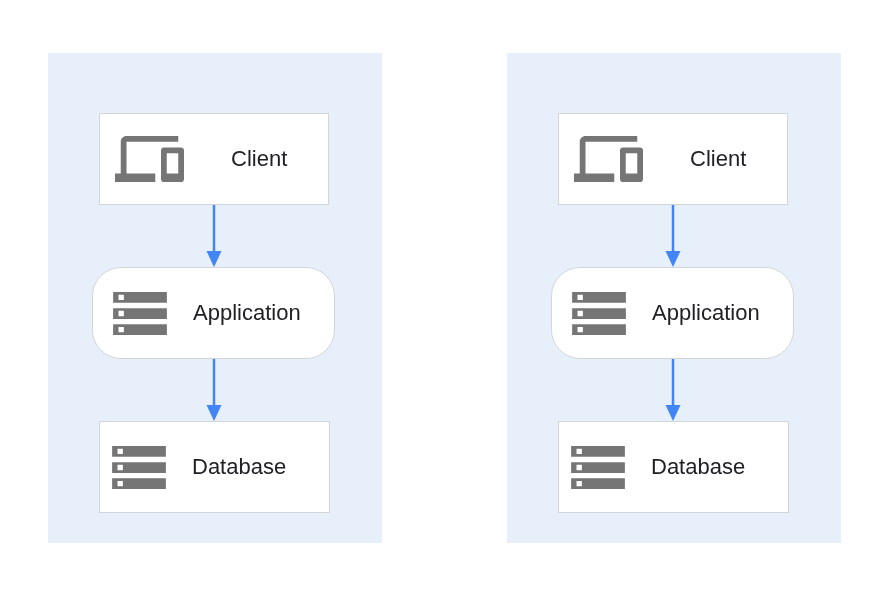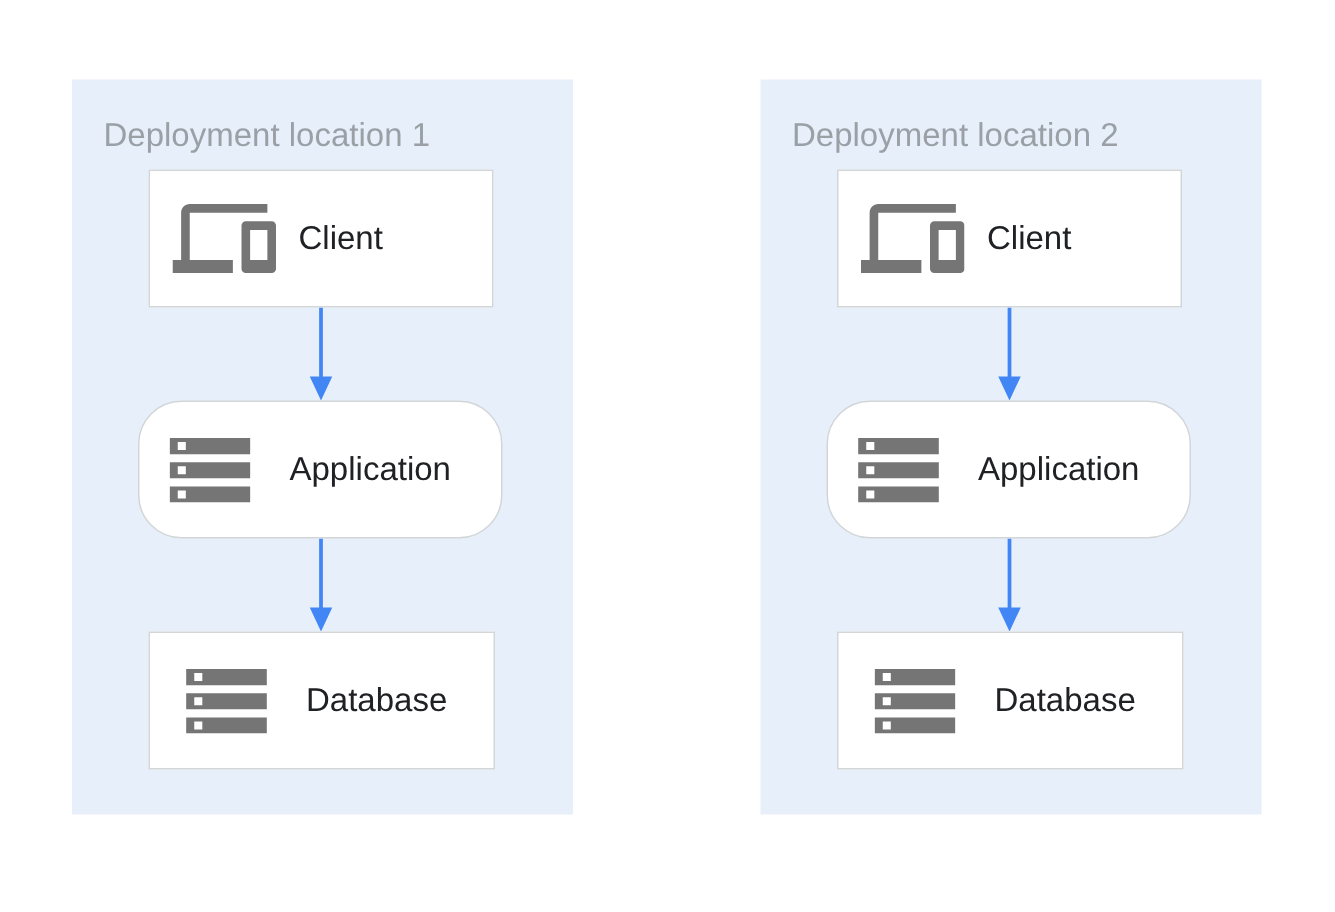--- a/index.html
+++ b/index.html
@@ -16,41 +16,40 @@
   html,body{width:890px;height:608px;background:var(--page-bg);
     font-family:"Liberation Sans","DejaVu Sans",sans-serif;}
   .stage{position:relative;width:890px;height:608px;overflow:hidden;}
   .panel{position:absolute;top:53px;width:334px;height:490px;background:var(--panel-bg);}
   .panel.loc1{left:48px;}
   .panel.loc2{left:507px;}
   .panel-title{position:absolute;left:21px;top:24px;font-size:22px;font-weight:400;
     color:var(--title-gray);white-space:nowrap;line-height:1.2;}
   .node{position:absolute;display:flex;align-items:center;background:var(--box-bg);
     border:1px solid var(--box-border);}
-  .node-client{left:51px;top:60px;width:230px;height:92px;padding-left:15px;}
+  .node-client{left:51px;top:60px;width:230px;height:92px;padding-left:15px;gap:32px;}
   .node-client .icon-wrap{margin-right:15px;}
   .node-application{left:44px;top:214px;width:243px;height:92px;padding-left:20px;border-radius:29px;}
-  .node-database{left:51px;top:368px;width:231px;height:92px;padding-left:24px;align-items:center;}
+  .node-database{left:51px;top:368px;width:231px;height:92px;padding-left:12px;align-items:center;}
   .node-application .icon-wrap,.node-database .icon-wrap{margin-right:26px;}
   .icon-wrap{display:flex;align-items:center;justify-content:center;}
   .gicon{fill:var(--icon-gray);}
   .node-label{font-size:22px;color:var(--label-text);line-height:1.2;white-space:nowrap;}
   .arrow{position:absolute;left:157px;width:18px;height:62px;}
   .arrow.a1{top:152px;}
   .arrow.a2{top:306px;}
   .arrow-line{stroke:var(--arrow-color);stroke-width:2.5;}
   .arrow-head{fill:var(--arrow-color);}
 </style>
 </head>
 <body>
 
 <div class="stage">
 
   <section class="panel loc1">
-    <h2 class="panel-title">Deployment location 1</h2>
 
     <div class="node node-client">
       <span class="icon-wrap">
         <svg class="gicon" width="69" height="46" viewBox="0 4 24 16" aria-hidden="true">
           <path d="M4 6h18V4H4c-1.1 0-2 .9-2 2v11H0v3h14v-3H4V6zm19 2h-6c-.55 0-1 .45-1 1v10c0 .55.45 1 1 1h6c.55 0 1-.45 1-1V9c0-.55-.45-1-1-1zm-1 9h-4v-7h4v7z"></path>
         </svg>
       </span>
       <span class="node-label">Client</span>
     </div>
 
@@ -81,21 +80,20 @@
       <span class="icon-wrap">
         <svg class="gicon" width="54" height="43" viewBox="2 4 20 16" aria-hidden="true">
           <path d="M2 20h20v-4H2v4zm2-3h2v2H4v-2zM2 4v4h20V4H2zm4 3H4V5h2v2zm-4 7h20v-4H2v4zm2-3h2v2H4v-2z"></path>
         </svg>
       </span>
       <span class="node-label">Database</span>
     </div>
   </section>
 
   <section class="panel loc2">
-    <h2 class="panel-title">Deployment location 2</h2>
 
     <div class="node node-client">
       <span class="icon-wrap">
         <svg class="gicon" width="69" height="46" viewBox="0 4 24 16" aria-hidden="true">
           <path d="M4 6h18V4H4c-1.1 0-2 .9-2 2v11H0v3h14v-3H4V6zm19 2h-6c-.55 0-1 .45-1 1v10c0 .55.45 1 1 1h6c.55 0 1-.45 1-1V9c0-.55-.45-1-1-1zm-1 9h-4v-7h4v7z"></path>
         </svg>
       </span>
       <span class="node-label">Client</span>
     </div>
 

